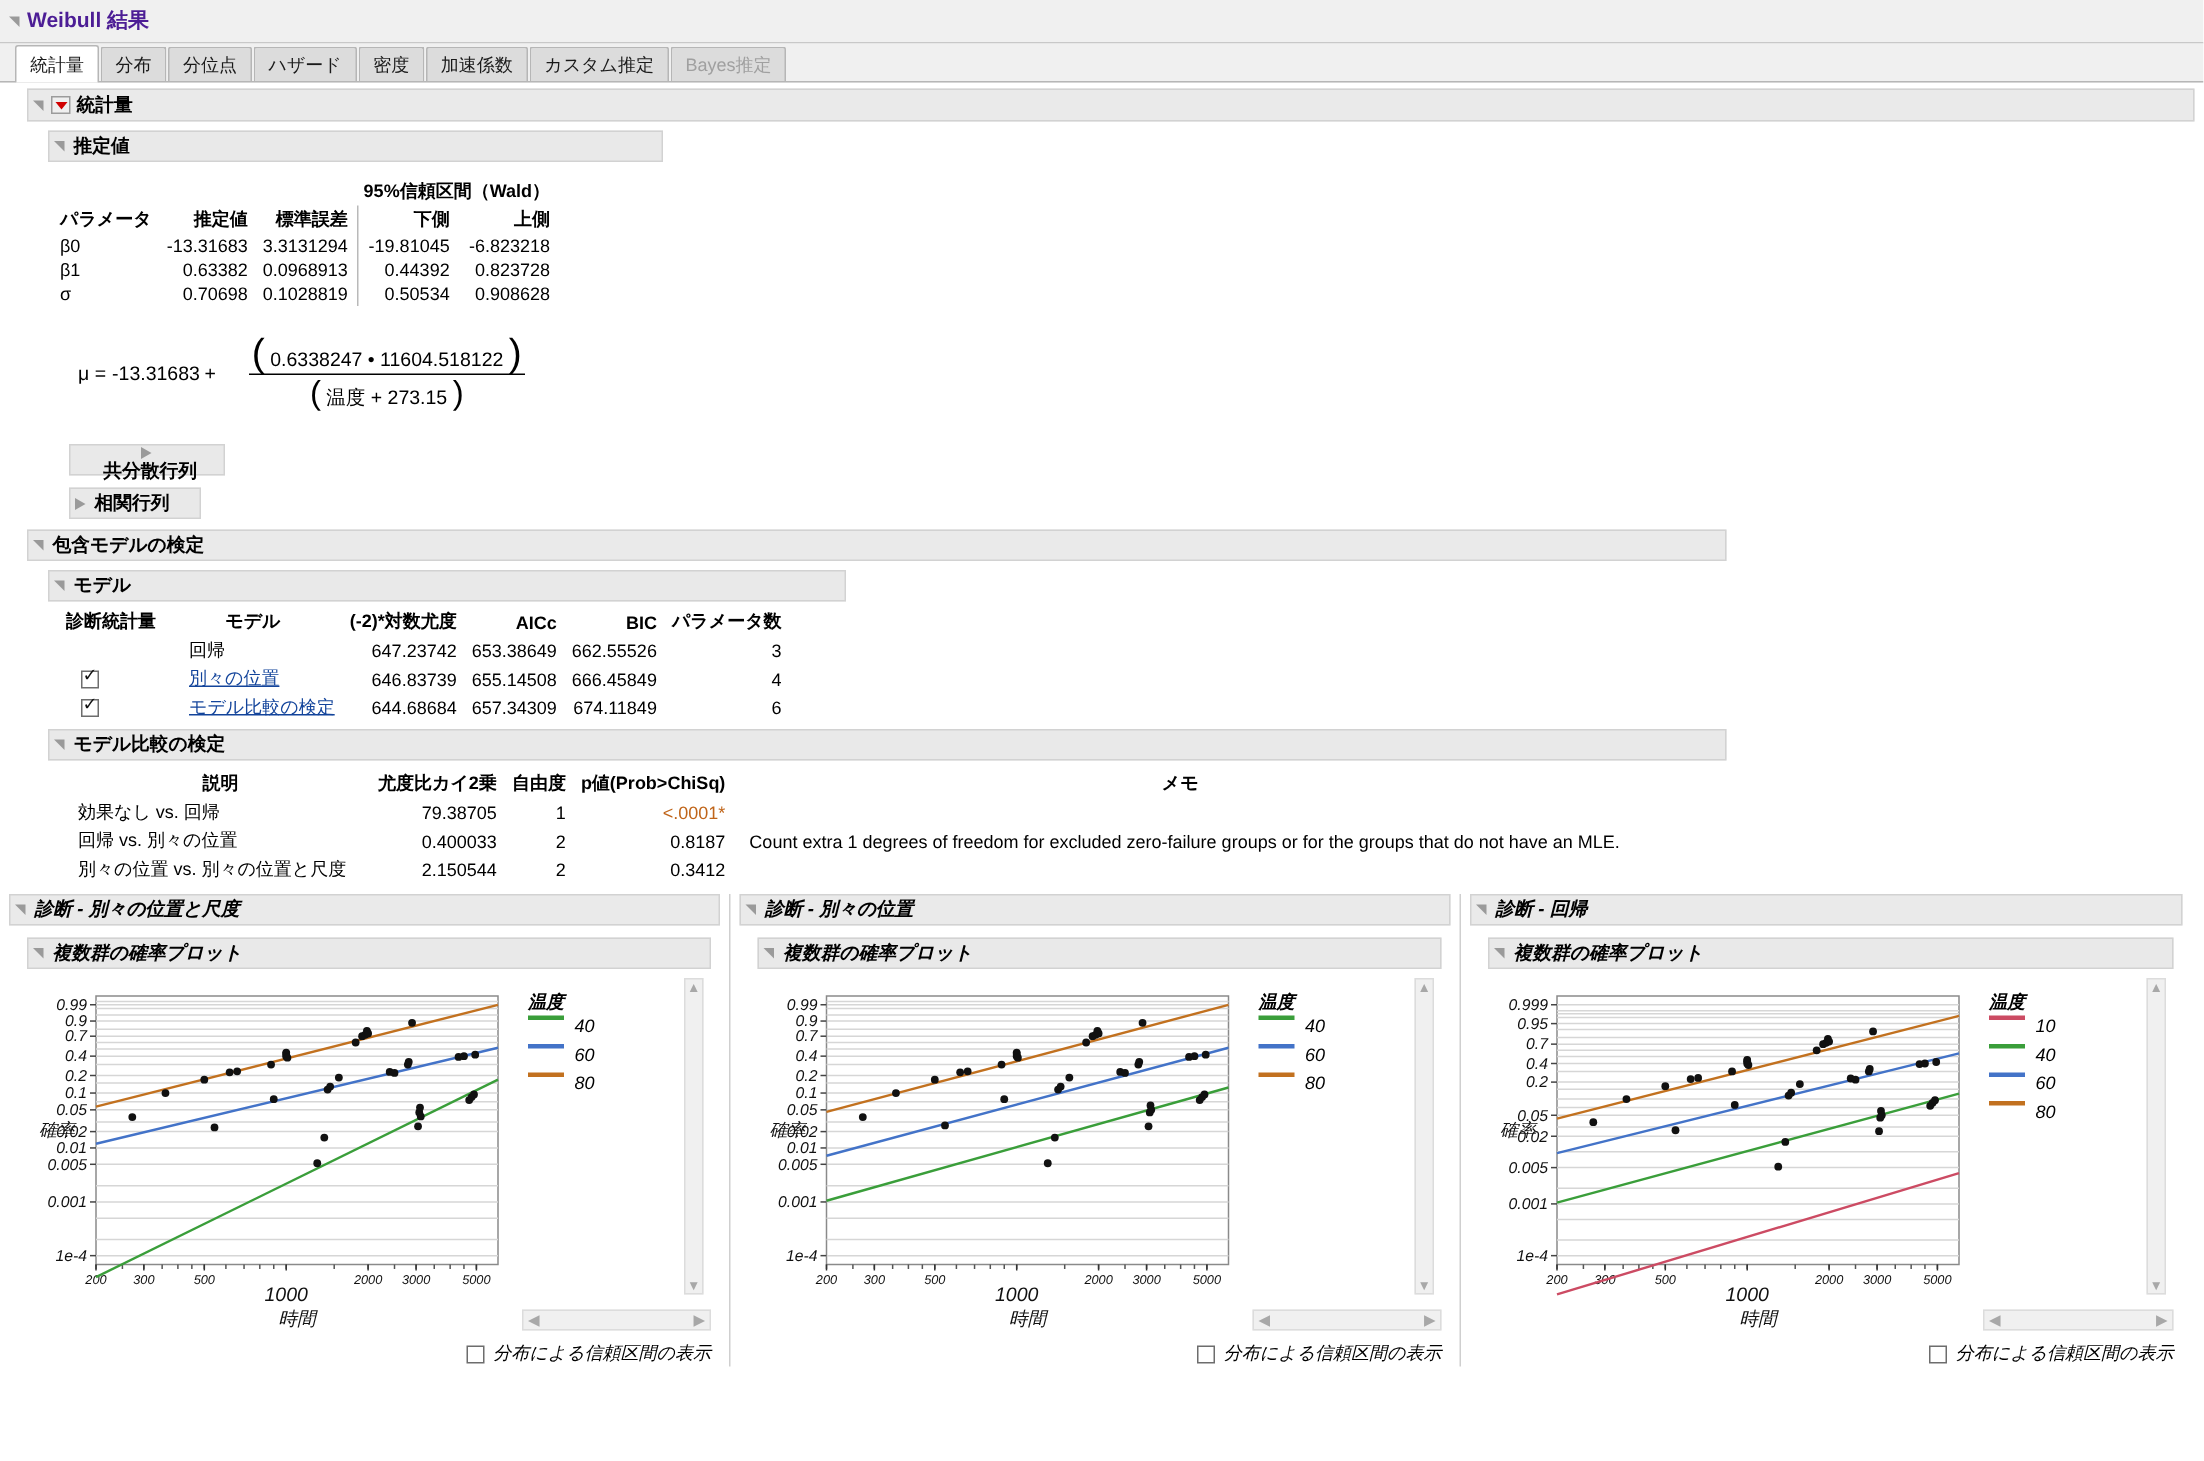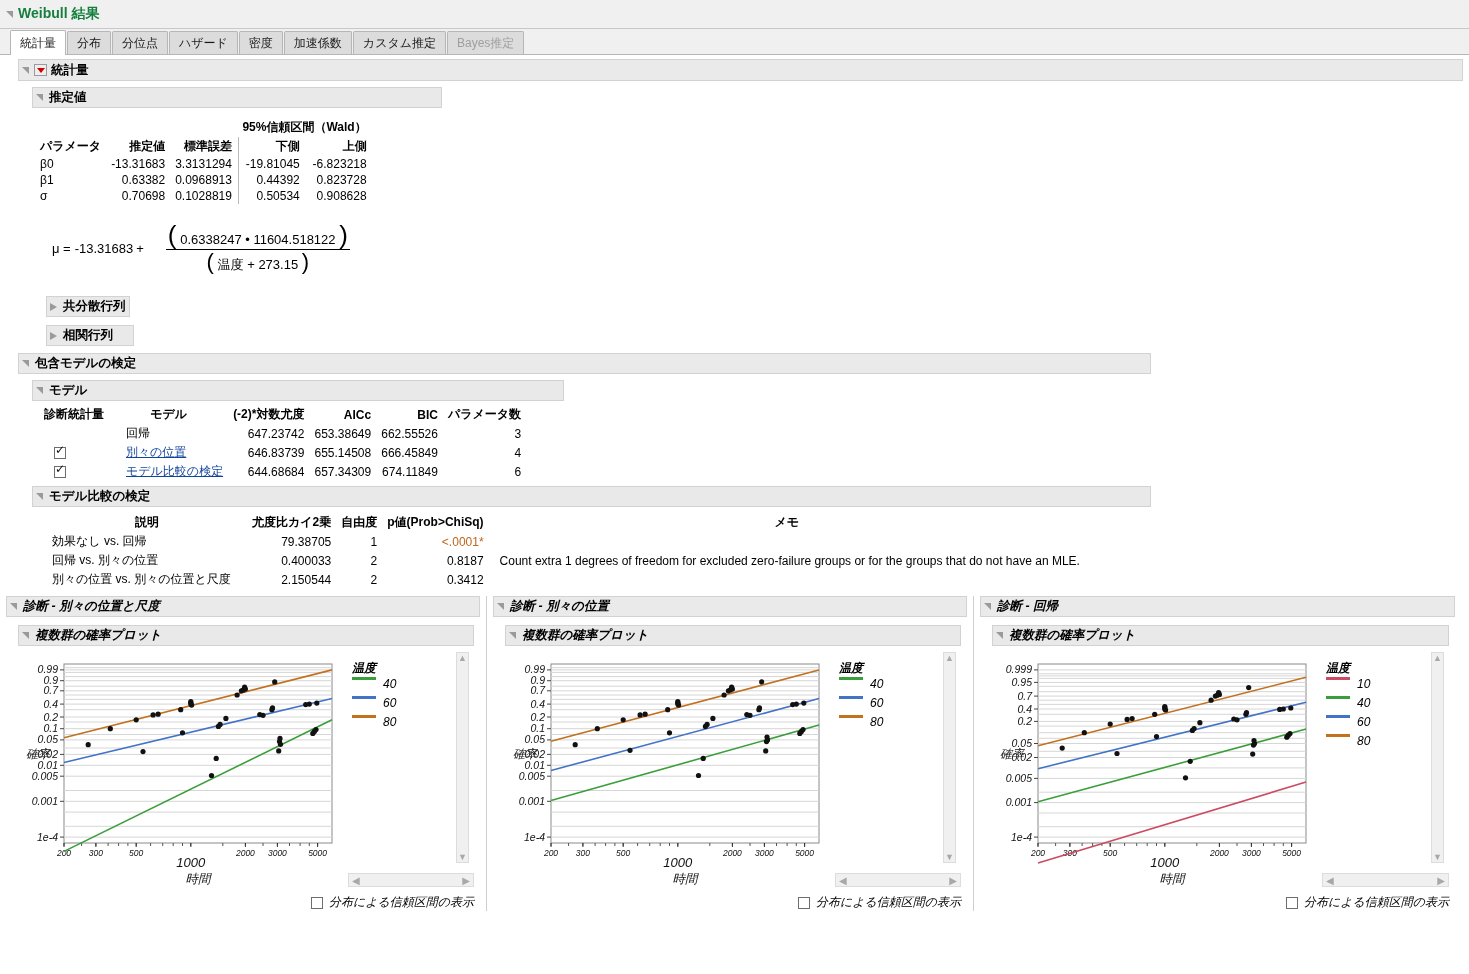--- a/index.html
+++ b/index.html
@@ -33,21 +33,21 @@
     border-top: 7px solid #9a9a9a;
   }
   .discl-collapsed::before {
     border-left: 0;
     border-top: 4px solid transparent;
     border-bottom: 4px solid transparent;
     border-left: 7px solid #9a9a9a;
     top: 1px;
   }
   .title-text {
-    font-size: 14px; font-weight: bold; color: #15803d;
+    font-size: 14px; font-weight: bold; color: #4c1d95;
     letter-spacing: 0px;
   }
 
   
   .tabbar {
     height: 26px;
     background: #f0f0f0;
     border-bottom: 1px solid #b6b6b6;
     display: flex; align-items: flex-end;
     padding-left: 10px;
@@ -244,21 +244,21 @@
           <span class="bot">
             <span class="paren-sm">(</span>
             <span>温度 + 273.15</span>
             <span class="paren-sm">)</span>
           </span>
         </span>
       </div>
     </div>
 
     <div style="padding:22px 0 0 46px;">
-      <div class="sec" style="width:84px;height:21px;">
+      <div class="sec" style="width:104px;height:21px;flex-direction:column;">
         <span class="discl discl-collapsed"></span>
         <span class="sec-label">共分散行列</span>
       </div>
     </div>
     <div style="padding:8px 0 0 46px;">
       <div class="sec" style="width:88px;height:21px;">
         <span class="discl discl-collapsed"></span>
         <span class="sec-label">相関行列</span>
       </div>
     </div>

